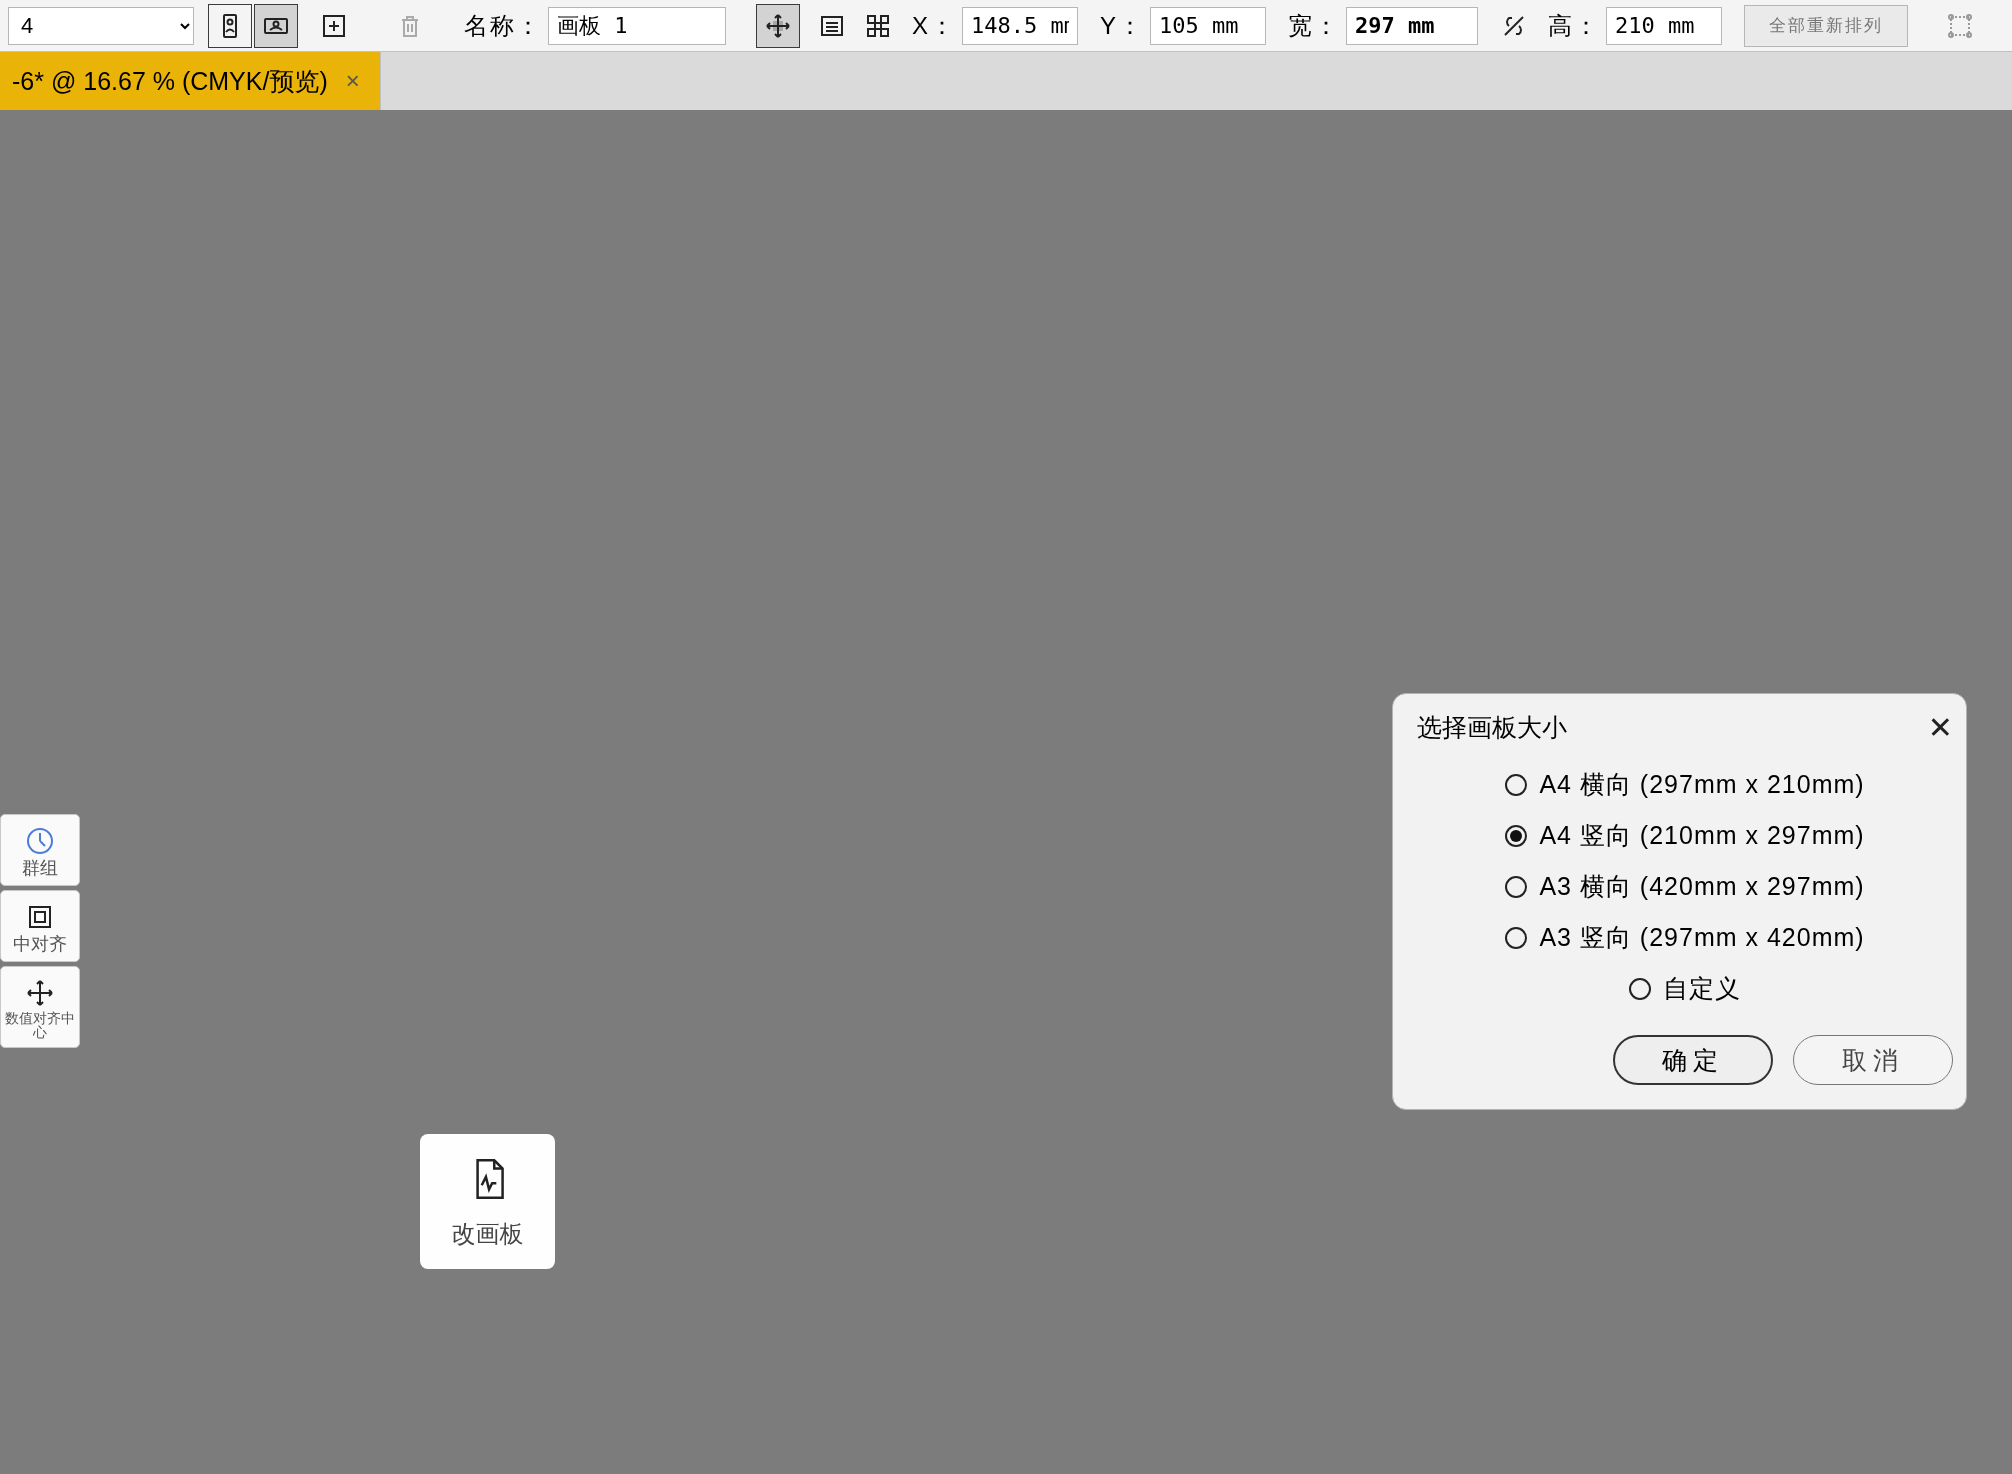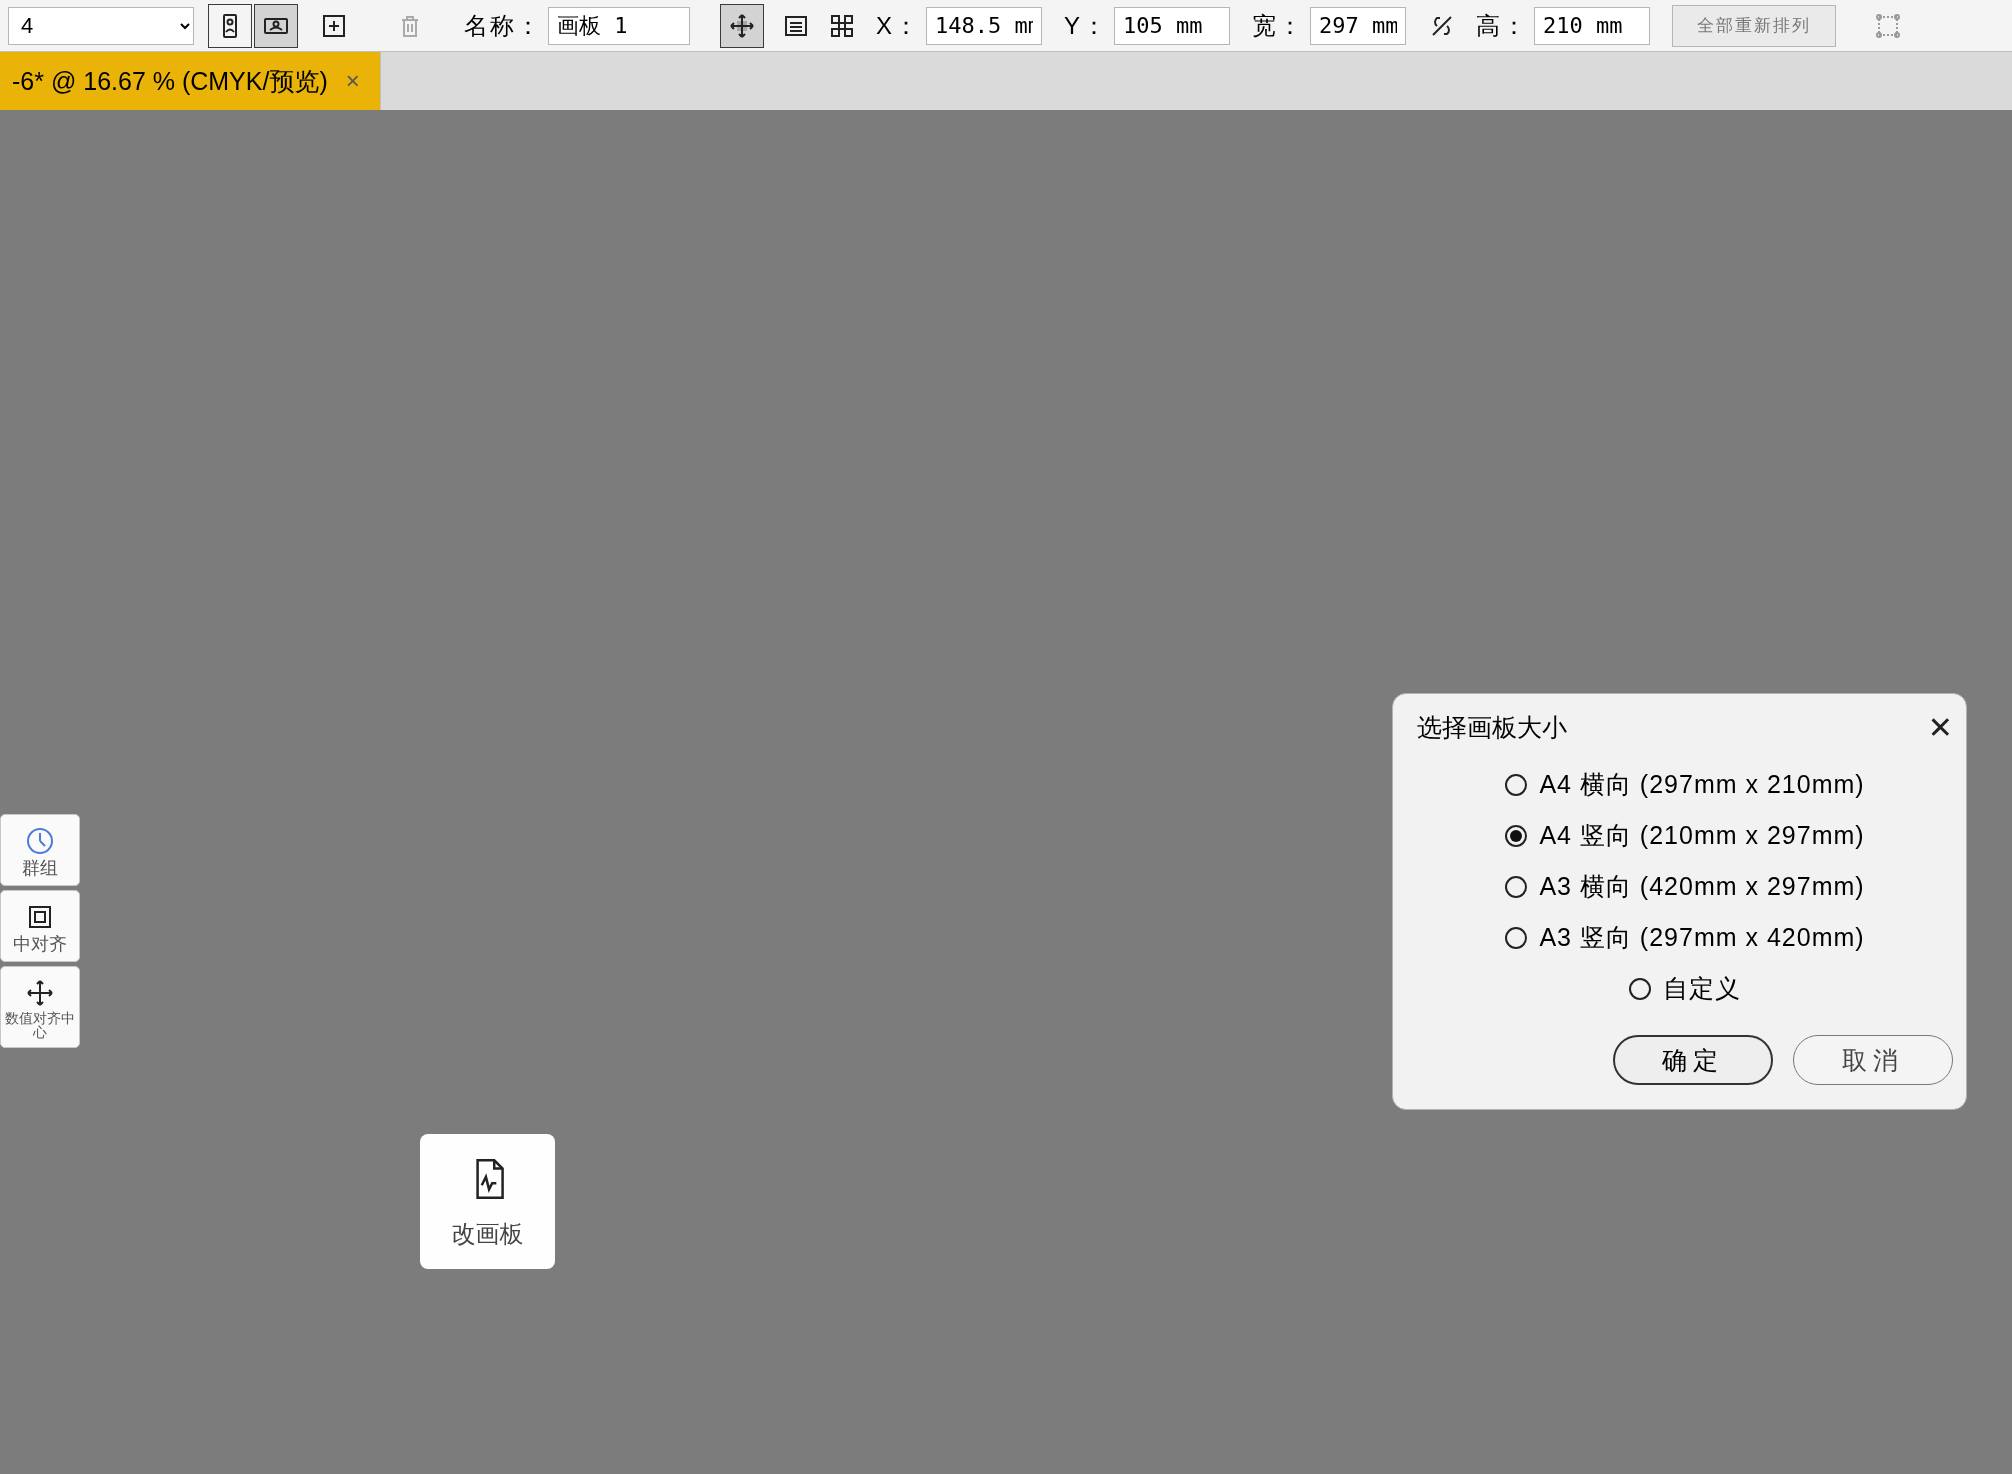--- a/index.html
+++ b/index.html
@@ -81,21 +81,21 @@
   </button>
   <div class="tb-sep"></div>
   <button class="tb-iconbtn" style="opacity:.35">
     <svg class="svgicon" viewBox="0 0 28 28">
         <path d="M6 8 H22 M11 8 V5 H17 V8 M8 8 V24 H20 V8 M12 12 V20 M16 12 V20"></path>
       </svg>
   </button>
   <div class="tb-sep"></div>
 
   <span class="tb-label">名称：</span>
-  <input class="tb-input" style="width: 142px;" value="画板 1">
+  <input class="tb-input" style="width: 178px;" value="画板 1">
   <div class="tb-sep"></div>
 
   <button class="tb-iconbtn selected">
     <svg class="svgicon" viewBox="0 0 28 28">
         <path d="M14 3 V25 M3 14 H25 M14 3 l-3 3 M14 3 l3 3 M14 25 l-3 -3 M14 25 l3 -3 M3 14 l3 -3 M3 14 l3 3 M25 14 l-3 -3 M25 14 l-3 3"></path>
         <rect x="9" y="9" width="10" height="10" fill="#222" stroke="none" opacity=".25"></rect>
       </svg>
   </button>
   <div style="width:8px"></div>
   <button class="tb-iconbtn">
@@ -115,21 +115,21 @@
   </button>
   <div style="width:10px"></div>
 
   <span class="tb-label">X：</span>
   <input class="tb-input" style="width: 116px;" value="148.5 mm">
   <div style="width:22px"></div>
   <span class="tb-label">Y：</span>
   <input class="tb-input" style="width: 116px;" value="105 mm">
   <div style="width:22px"></div>
   <span class="tb-label">宽：</span>
-  <input class="tb-input" style="width: 96px;" value="297 mm">
+  <input class="tb-input" style="width: 132px; font-weight: bold;" value="297 mm">
   <div style="width:14px"></div>
 
   <button class="tb-iconbtn">
     <svg class="svgicon" viewBox="0 0 28 28">
         <path d="M9 14 a5 5 0 0 1 0 -8 l3 0 M19 14 a5 5 0 0 1 0 8 l-3 0 M5 23 L23 5"></path>
       </svg>
   </button>
   <div style="width:10px"></div>
   <span class="tb-label">高：</span>
   <input class="tb-input" style="width: 116px;" value="210 mm">

